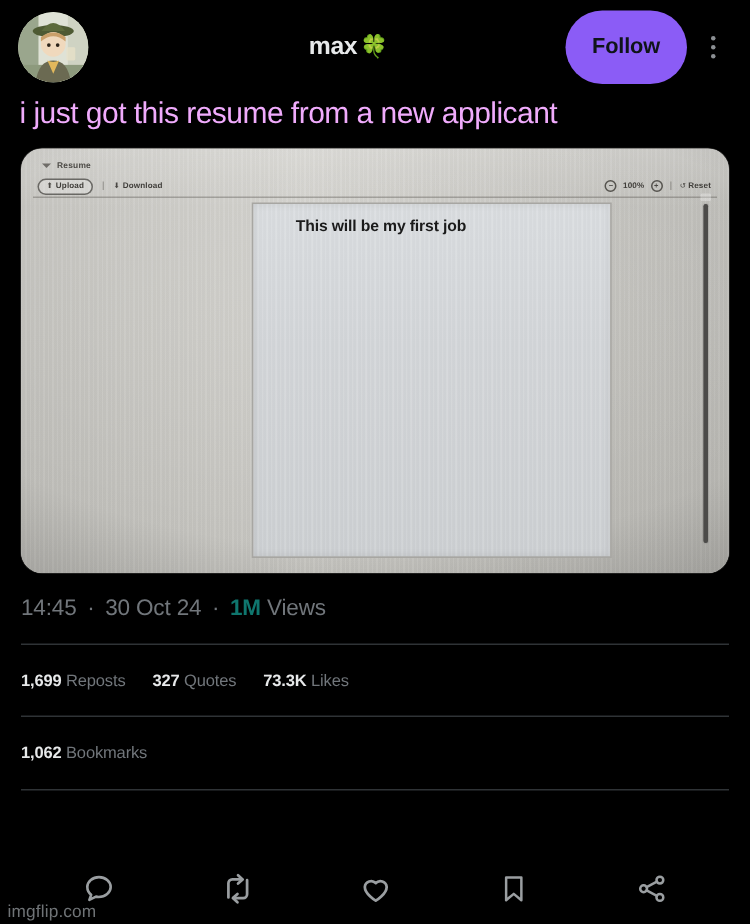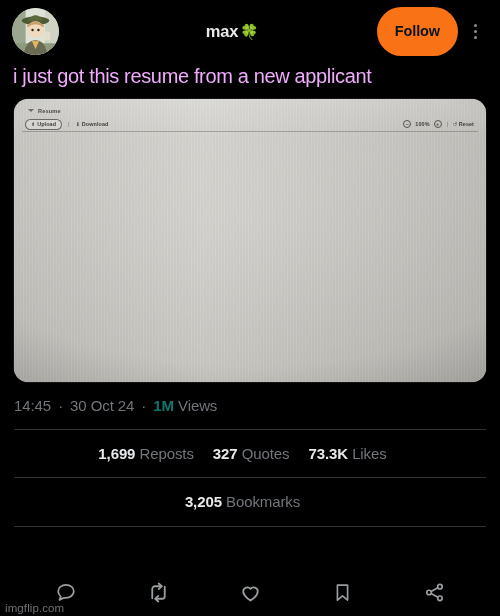--- a/index.html
+++ b/index.html
@@ -22,21 +22,21 @@
   .nameline{display:flex;align-items:center;gap:2px;}
   .dispname{
     font-size:16.5px;font-weight:bold;color:#e7e9ea;letter-spacing:-0.2px;line-height:19px;
     white-space:nowrap;
   }
   .clover{font-size:15px;line-height:19px;}
   .handle{
     font-size:16.5px;color:#71767b;line-height:20px;letter-spacing:-0.2px;white-space:nowrap;
   }
   .follow-btn{
-    background:#f97316;color:#0f1419;border:none;border-radius:999px;
+    background:#8b5cf6;color:#0f1419;border:none;border-radius:999px;
     font-family:"Liberation Sans",sans-serif;
     font-size:14.5px;font-weight:bold;padding:0 18px;height:49px;line-height:32px;
     cursor:pointer;flex:0 0 auto;letter-spacing:-0.1px;
   }
   .more-btn{
     flex:0 0 auto;width:26px;height:30px;margin-left:4px;
     display:flex;flex-direction:column;align-items:center;justify-content:center;gap:3px;cursor:pointer;
   }
   .more-btn i{display:block;width:3px;height:3px;border-radius:50%;background:#8b8f93;}
 
@@ -118,21 +118,21 @@
   }
   .scroll-cap{position:absolute;right:12px;top:-4px;width:7px;height:5px;background:rgba(255,255,255,.30);border-radius:1px;}
 
   
   .meta{padding:14px 14px 0 14px;font-size:15px;color:#71767b;letter-spacing:-0.1px;line-height:20px;}
   .meta b{color:#0f766e;font-weight:bold;}
   .dot{padding:0 3px;}
 
   .divider{height:1px;background:#2f3336;margin:13px 14px 0 14px;}
 
-  .stats{padding:14px 14px 0 14px;font-size:15px;color:#71767b;letter-spacing:-0.1px;line-height:20px;text-align:center;}
+  .stats{padding:14px 14px 0 14px;font-size:11px;color:#71767b;letter-spacing:-0.1px;line-height:20px;}
   .stats .grp{margin-right:15px;white-space:nowrap;}
   .stats b{color:#e7e9ea;font-weight:bold;}
 
   
   .actions{
     position:absolute;left:0;right:0;bottom:0;height:48px;
     display:flex;align-items:center;justify-content:space-around;padding:0 20px;box-sizing:border-box;
   }
   .act{
     display:flex;align-items:center;justify-content:center;width:34px;height:34px;cursor:pointer;color:#9a9ea1;
@@ -222,20 +222,27 @@
           <span class="zoomval">100%</span>
           <span class="circ">+</span>
           <span class="tb-sep">|</span>
           <span class="reset-grp">
             <span class="tb-ico">↺</span>
             <span class="tb-label">Reset</span>
           </span>
         </div>
       </div>
 
+      <div class="doc-area">
+        <div class="page">
+          <div class="page-text">This will be my first job</div>
+        </div>
+        <div class="scroll-cap"></div>
+        <div class="scrollbar"></div>
+      </div>
     </div>
   </div>
 
   <div class="meta">
     <span>14:45</span>
     <span class="dot">·</span>
     <span>30 Oct 24</span>
     <span class="dot">·</span>
     <b>1M</b>
     <span>Views</span>
@@ -255,21 +262,21 @@
     <span class="grp">
       <b>73.3K</b>
       <span>Likes</span>
     </span>
   </div>
 
   <div class="divider"></div>
 
   <div class="stats">
     <span class="grp">
-      <b>3,205</b>
+      <b>1,062</b>
       <span>Bookmarks</span>
     </span>
   </div>
 
   <div class="divider" style="margin-top:14px;"></div>
 
   <div class="actions">
     <div class="act">
       <svg width="22" height="22" viewBox="0 0 24 24" fill="none" stroke="currentColor" stroke-width="1.9" stroke-linecap="round" stroke-linejoin="round">
         <path d="M20.5 11.3c0 4-3.9 7.2-8.7 7.2-.7 0-1.4-.1-2-.2L5 20.6l1.3-3.6C4.6 15.6 3.5 13.6 3.5 11.3c0-4 3.9-7.2 8.5-7.2s8.5 3.2 8.5 7.2z"></path>

